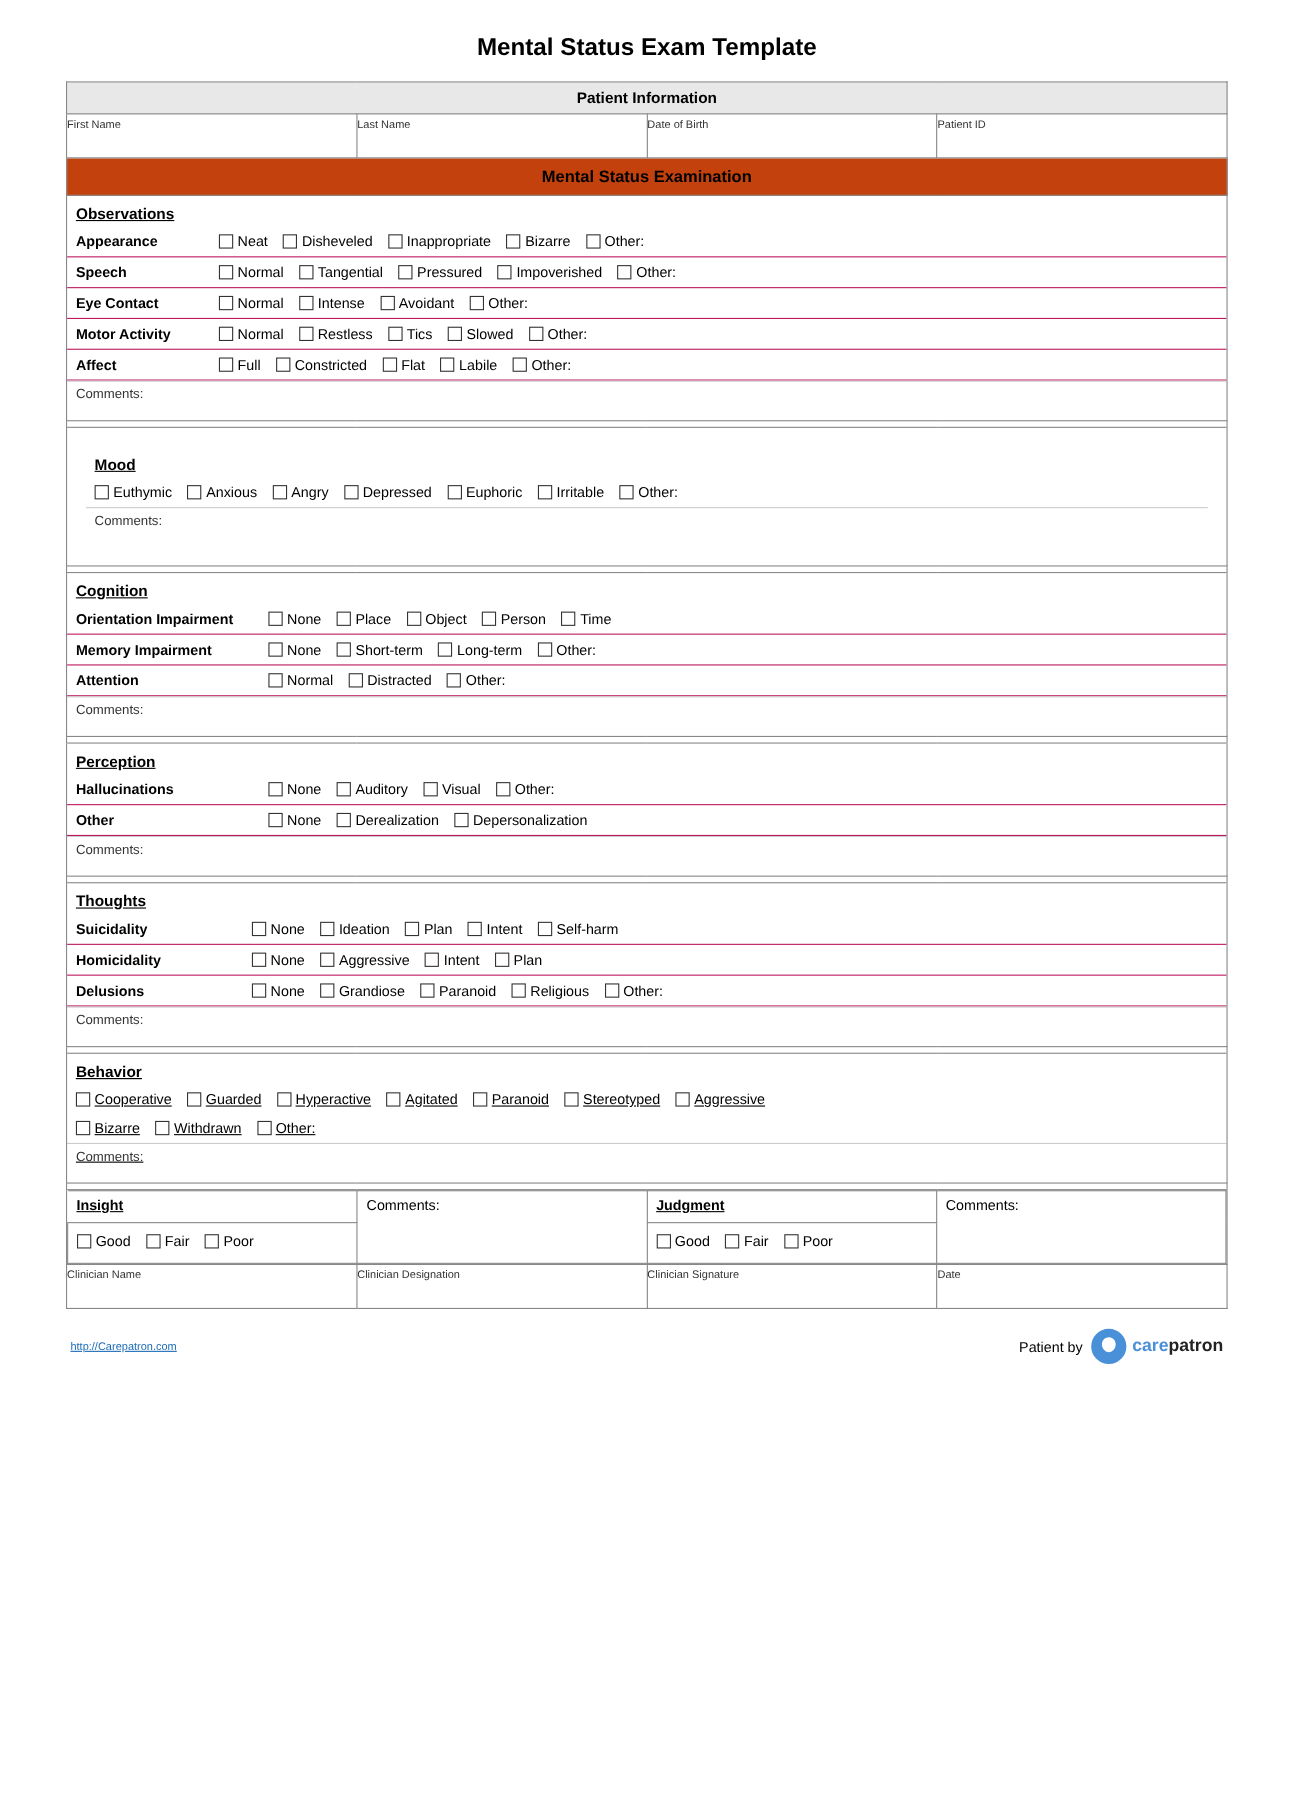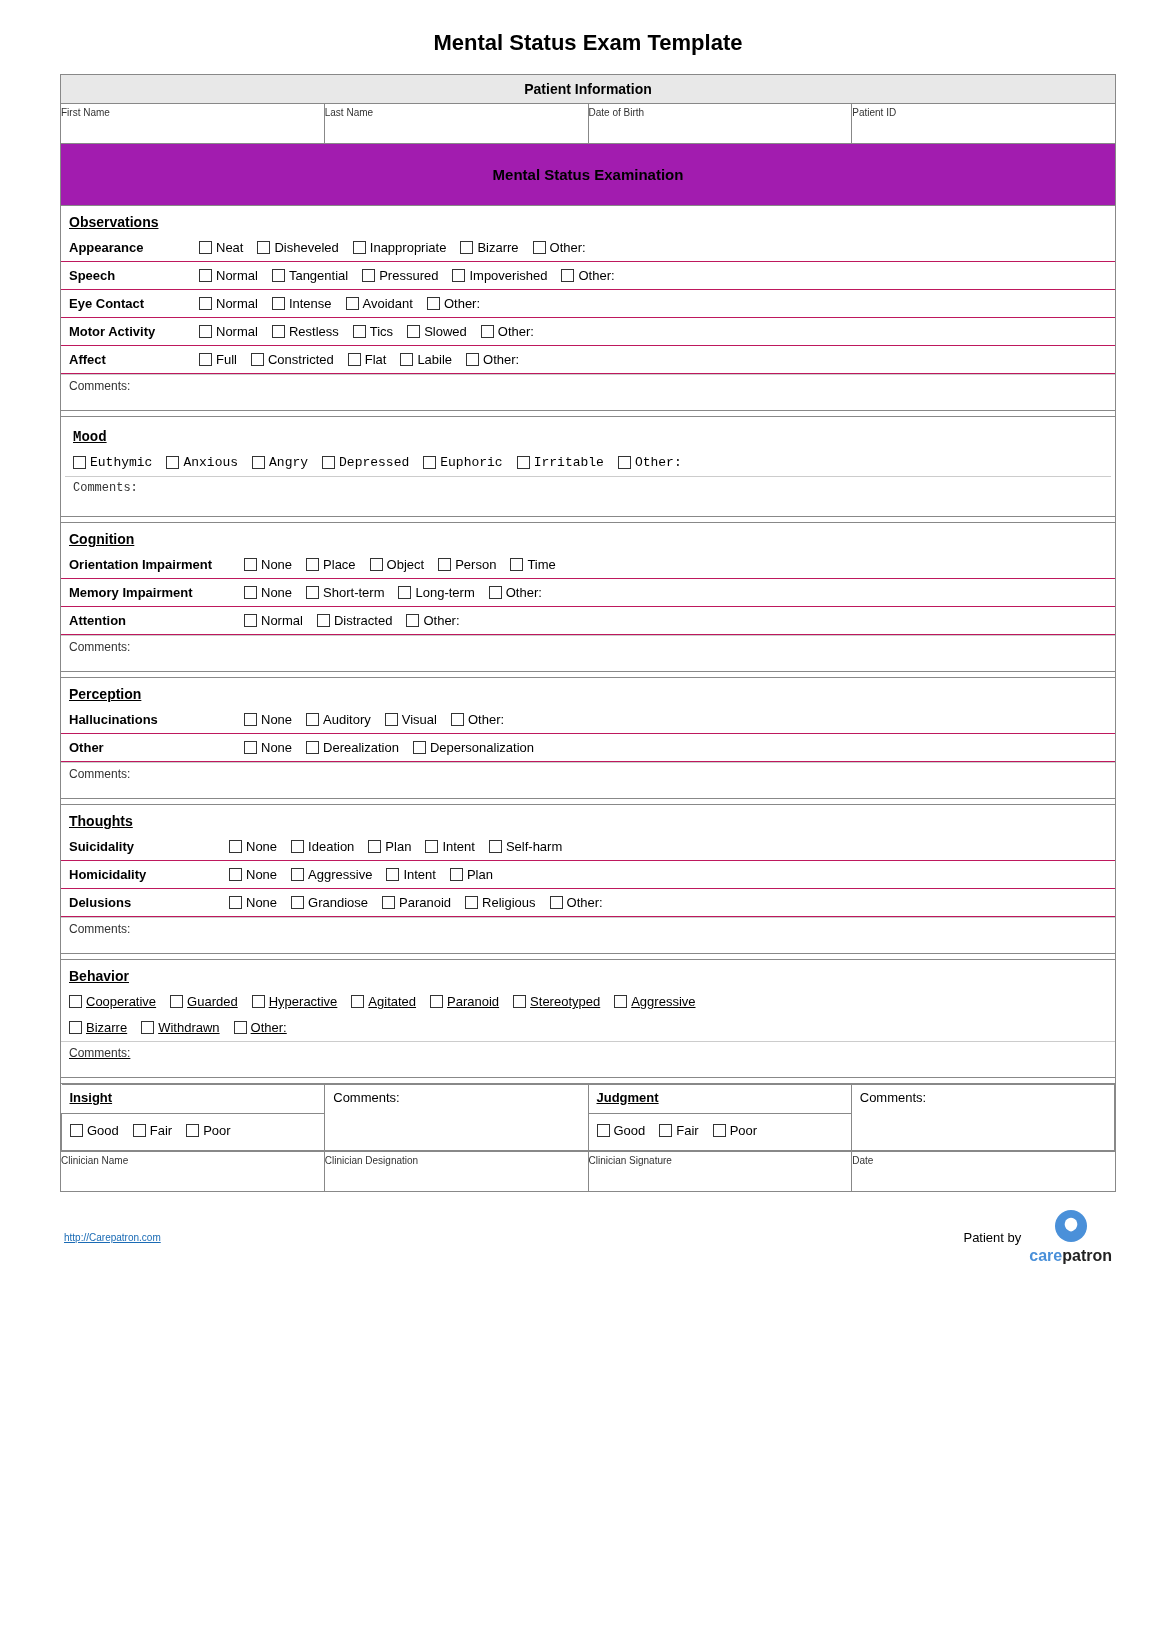--- a/index.html
+++ b/index.html
@@ -28,25 +28,25 @@
     .patient-label {
       font-size: 10px;
       color: #333;
     }
     .patient-value {
       min-height: 22px;
       display: block;
       margin-top: 2px;
     }
     .mse-header {
-      background: #a21caf;
+      background: #c2410c;
       text-align: center;
       font-weight: bold;
       font-size: 15px;
-      padding: 22px;
+      padding: 8px;
       border: 1px solid #888;
     }
     .section-title {
       font-weight: bold;
       text-decoration: underline;
       font-size: 14px;
       padding: 8px 8px 4px 8px;
       display: block;
     }
     .row-label {
@@ -115,21 +115,20 @@
     .powered-by {
       display: flex;
       align-items: center;
       gap: 8px;
       font-size: 13px;
     }
     .carepatron-logo {
       display: flex;
       align-items: center;
       gap: 5px;
-      flex-direction: column;
     }
     .logo-circle {
       width: 32px;
       height: 32px;
       background: #4a90d9;
       border-radius: 50%;
       display: flex;
       align-items: center;
       justify-content: center;
     }
@@ -256,21 +255,21 @@
         <span>Comments:</span>
       </div>
     </td>
   </tr>
 
   <tr class="spacer-row">
         <td colspan="4" style="height:6px;border:none;border-left:1px solid #888;border-right:1px solid #888;"></td>
       </tr>
 
   <tr>
-    <td colspan="4" style="padding:4px;font-family:Liberation Mono, monospace;">
+    <td colspan="4" style="padding:17px;">
       <span class="section-title">Mood</span>
       <div class="field-row no-bottom-border">
         <div class="checkbox-group">
           <label class="checkbox-item"><span class="cb"></span>Euthymic</label>
           <label class="checkbox-item"><span class="cb"></span>Anxious</label>
           <label class="checkbox-item"><span class="cb"></span>Angry</label>
           <label class="checkbox-item"><span class="cb"></span>Depressed</label>
           <label class="checkbox-item"><span class="cb"></span>Euphoric</label>
           <label class="checkbox-item"><span class="cb"></span>Irritable</label>
           <label class="checkbox-item"><span class="cb"></span>Other:</label>

